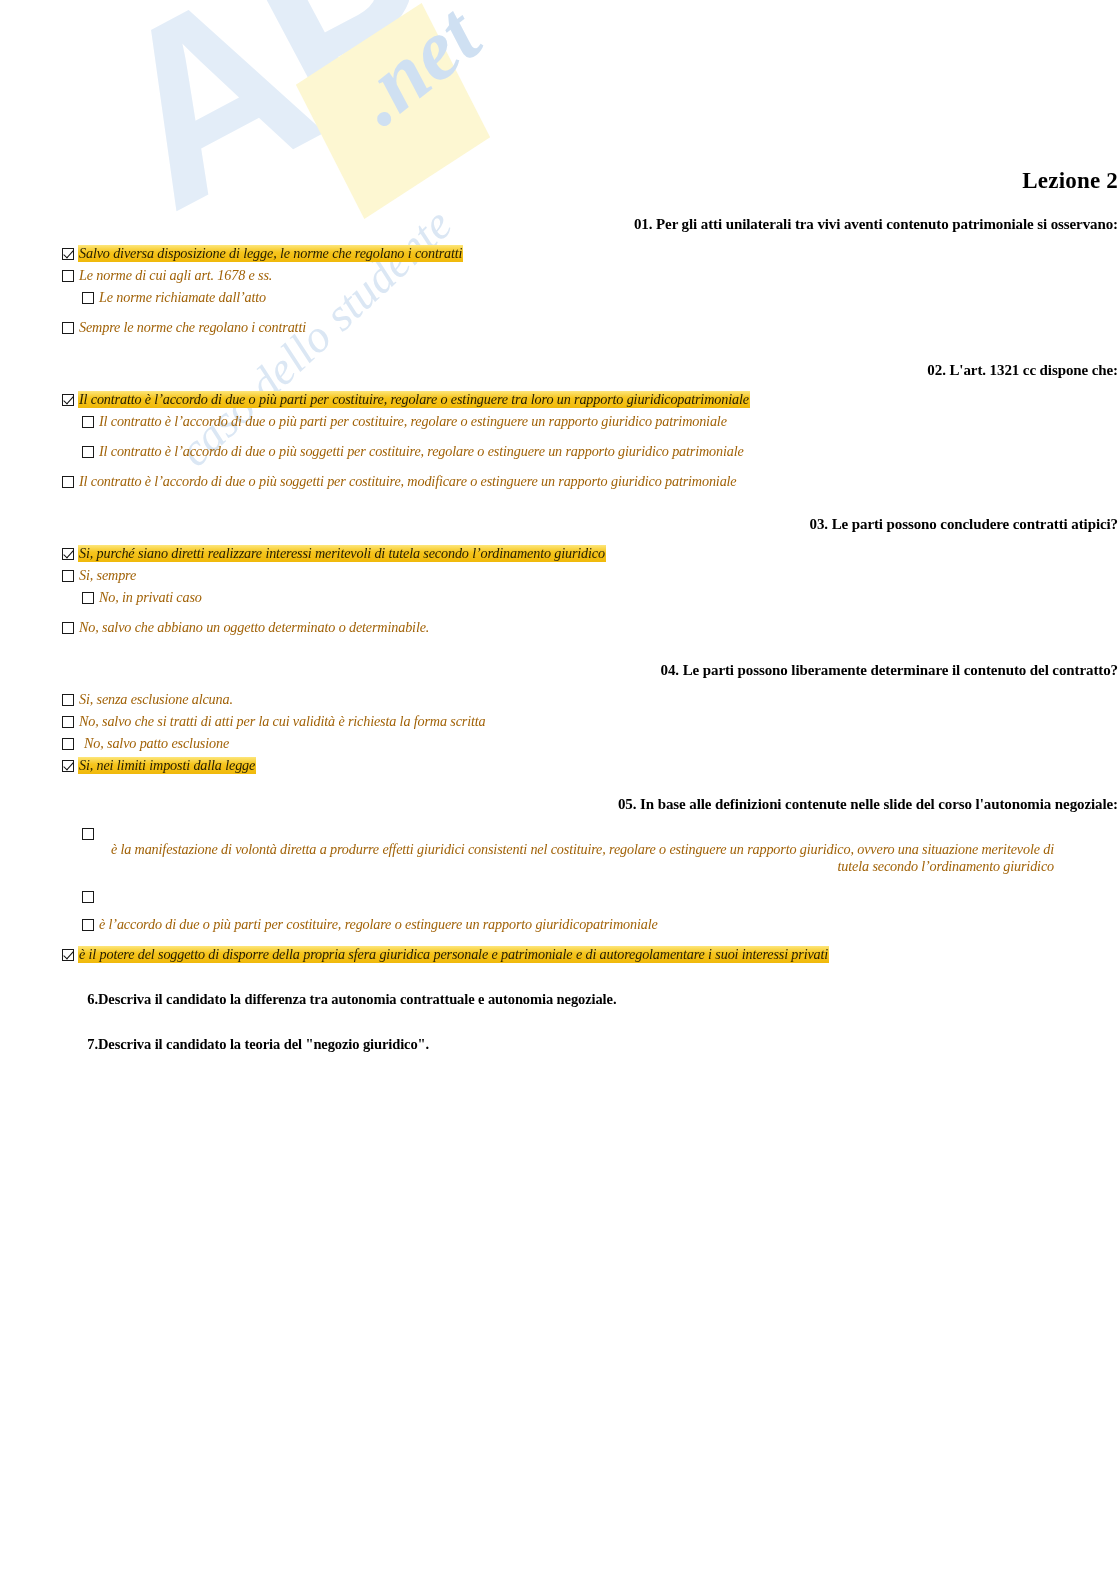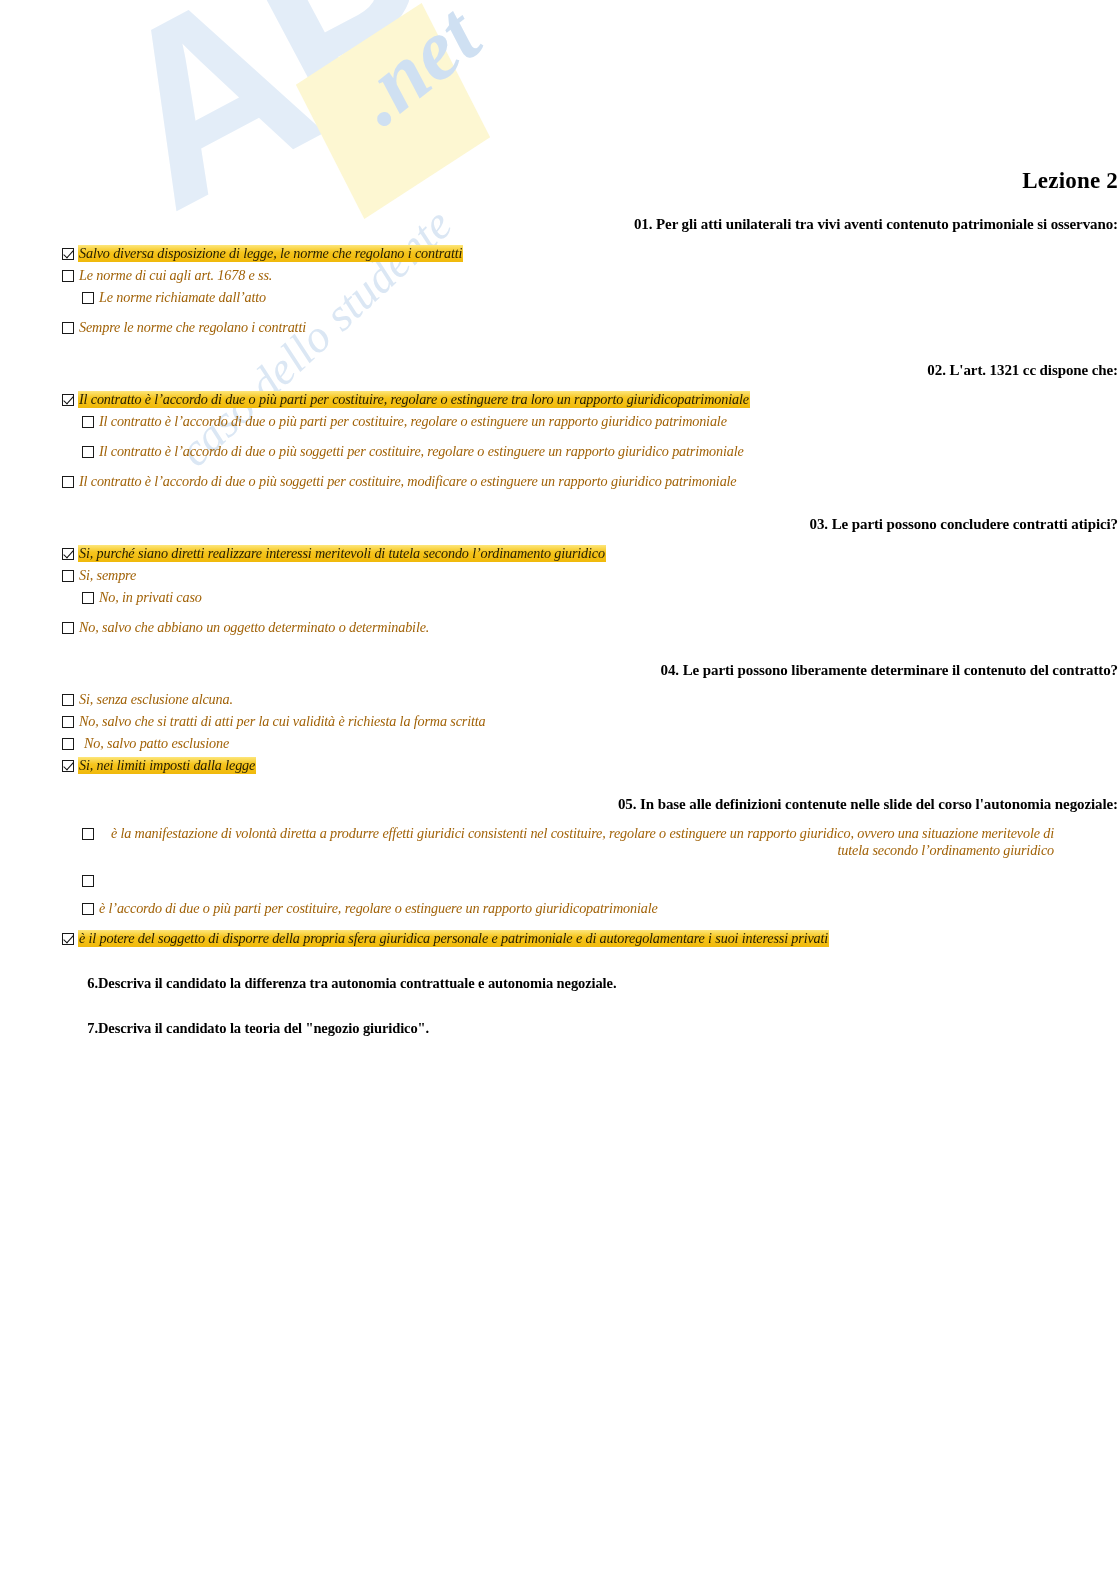--- a/index.html
+++ b/index.html
@@ -145,21 +145,21 @@
     letter-spacing: -0.15px;
     color: #a16207;
     padding: 0 1px;
   }
   .option.highlight .opt-text {
     background: linear-gradient(180deg, #fde67a 0%, #f6c51d 42%, #f0b90b 100%);
     color: #231c00;
   }
   .option.highlight .checkbox { margin-top: 3px; }
 
-  .option.wide .opt-text { max-width: 955px; display: inline-block; }
+  .option.wide .opt-text { max-width: 955px; display: inline-block; margin-top: 16px; }
   .option.indent .opt-text { padding-left: 6px; }
 
   
   .opt-tight { margin-bottom: 5px; }
   .opt-loose { margin-bottom: 13px; padding-left: 20px; }
 
   .q-gap-lg { margin-bottom: 26px; }
   .q-gap-md { margin-bottom: 22px; }
 
   .essay-list {

